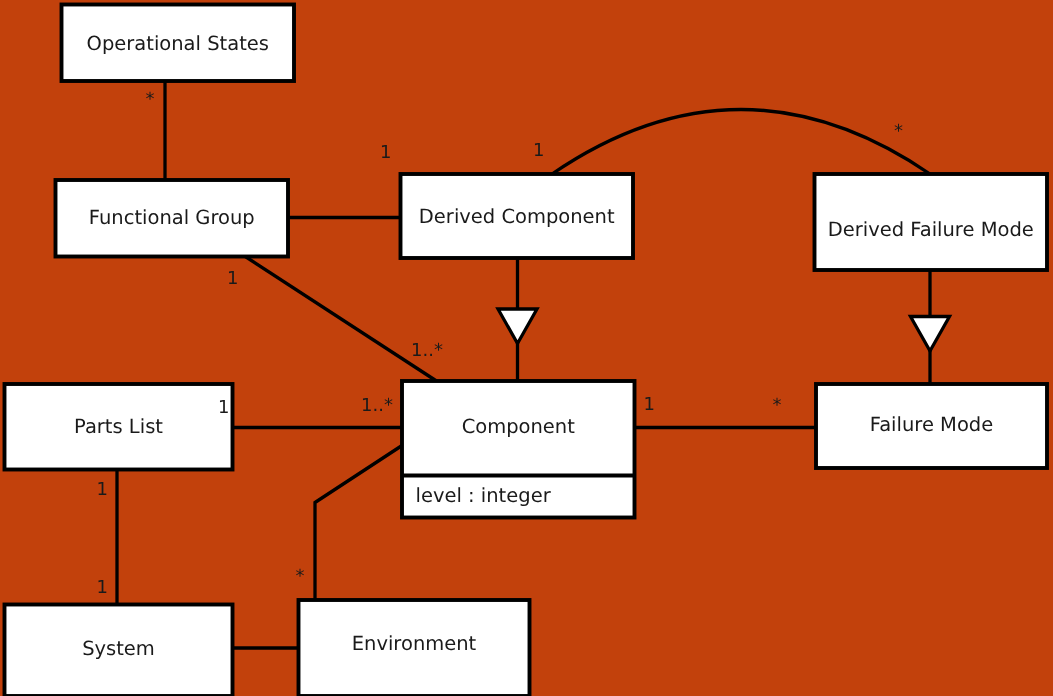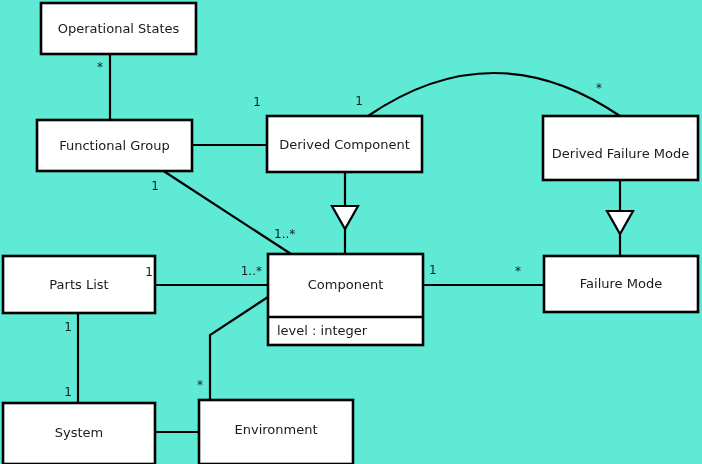--- a/index.html
+++ b/index.html
@@ -4,21 +4,21 @@
 <style>
   html, body {
     margin: 0;
     padding: 0;
     background: #ffffff;
   }
   #diagram-root {
     position: relative;
     width: 702px;
     height: 464px;
-    background: #5eead4;
+    background: #c2410c;
     font-family: "DejaVu Sans", sans-serif;
     overflow: hidden;
   }
   svg#uml-canvas {
     display: block;
     width: 702px;
     height: 464px;
   }
   .cls-box {
     fill: #ffffff;

